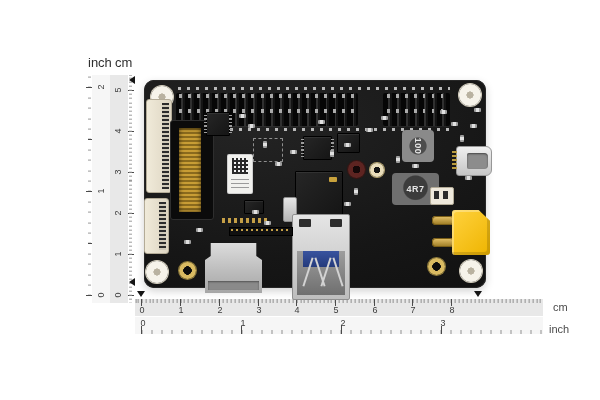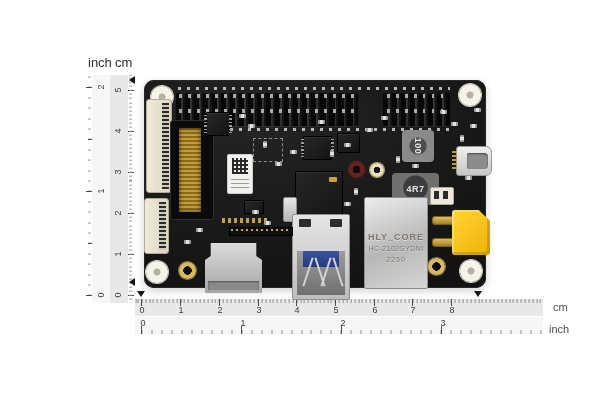--- a/index.html
+++ b/index.html
@@ -246,25 +246,20 @@
     <div class="ind ind-100" style="left:258px;top:50px;width:32px;height:32px;">
       <span>100</span>
     </div>
     <div class="ind ind-4r7" style="left:248px;top:93px;width:47px;height:32px;">
       <span>4R7</span>
     </div>
 
     <div class="musb" style="left:312px;top:66px;width:34px;height:28px;"></div>
     <div class="jst" style="left:286px;top:107px;width:22px;height:16px;"></div>
 
-    <div class="rj45" style="left:220px;top:117px;width:64px;height:92px;">
-      <div class="l1">HLY_CORE</div>
-      <div class="l2">HC-2102GYDNI</div>
-      <div class="l3">2250</div>
-    </div>
 
     <div class="xtpin" style="left:288px;top:136px;"></div>
     <div class="xtpin" style="left:288px;top:158px;"></div>
     <div class="xt30" style="left:308px;top:130px;width:38px;height:45px;"></div>
 
     <div class="hdmi" style="left:61px;top:163px;width:57px;height:50px;"></div>
     <div class="usb3" style="left:148px;top:134px;width:56px;height:84px;">
       <div class="slot" style="left:6px;"></div>
       <div class="slot" style="left:37px;"></div>
       <div class="open">

